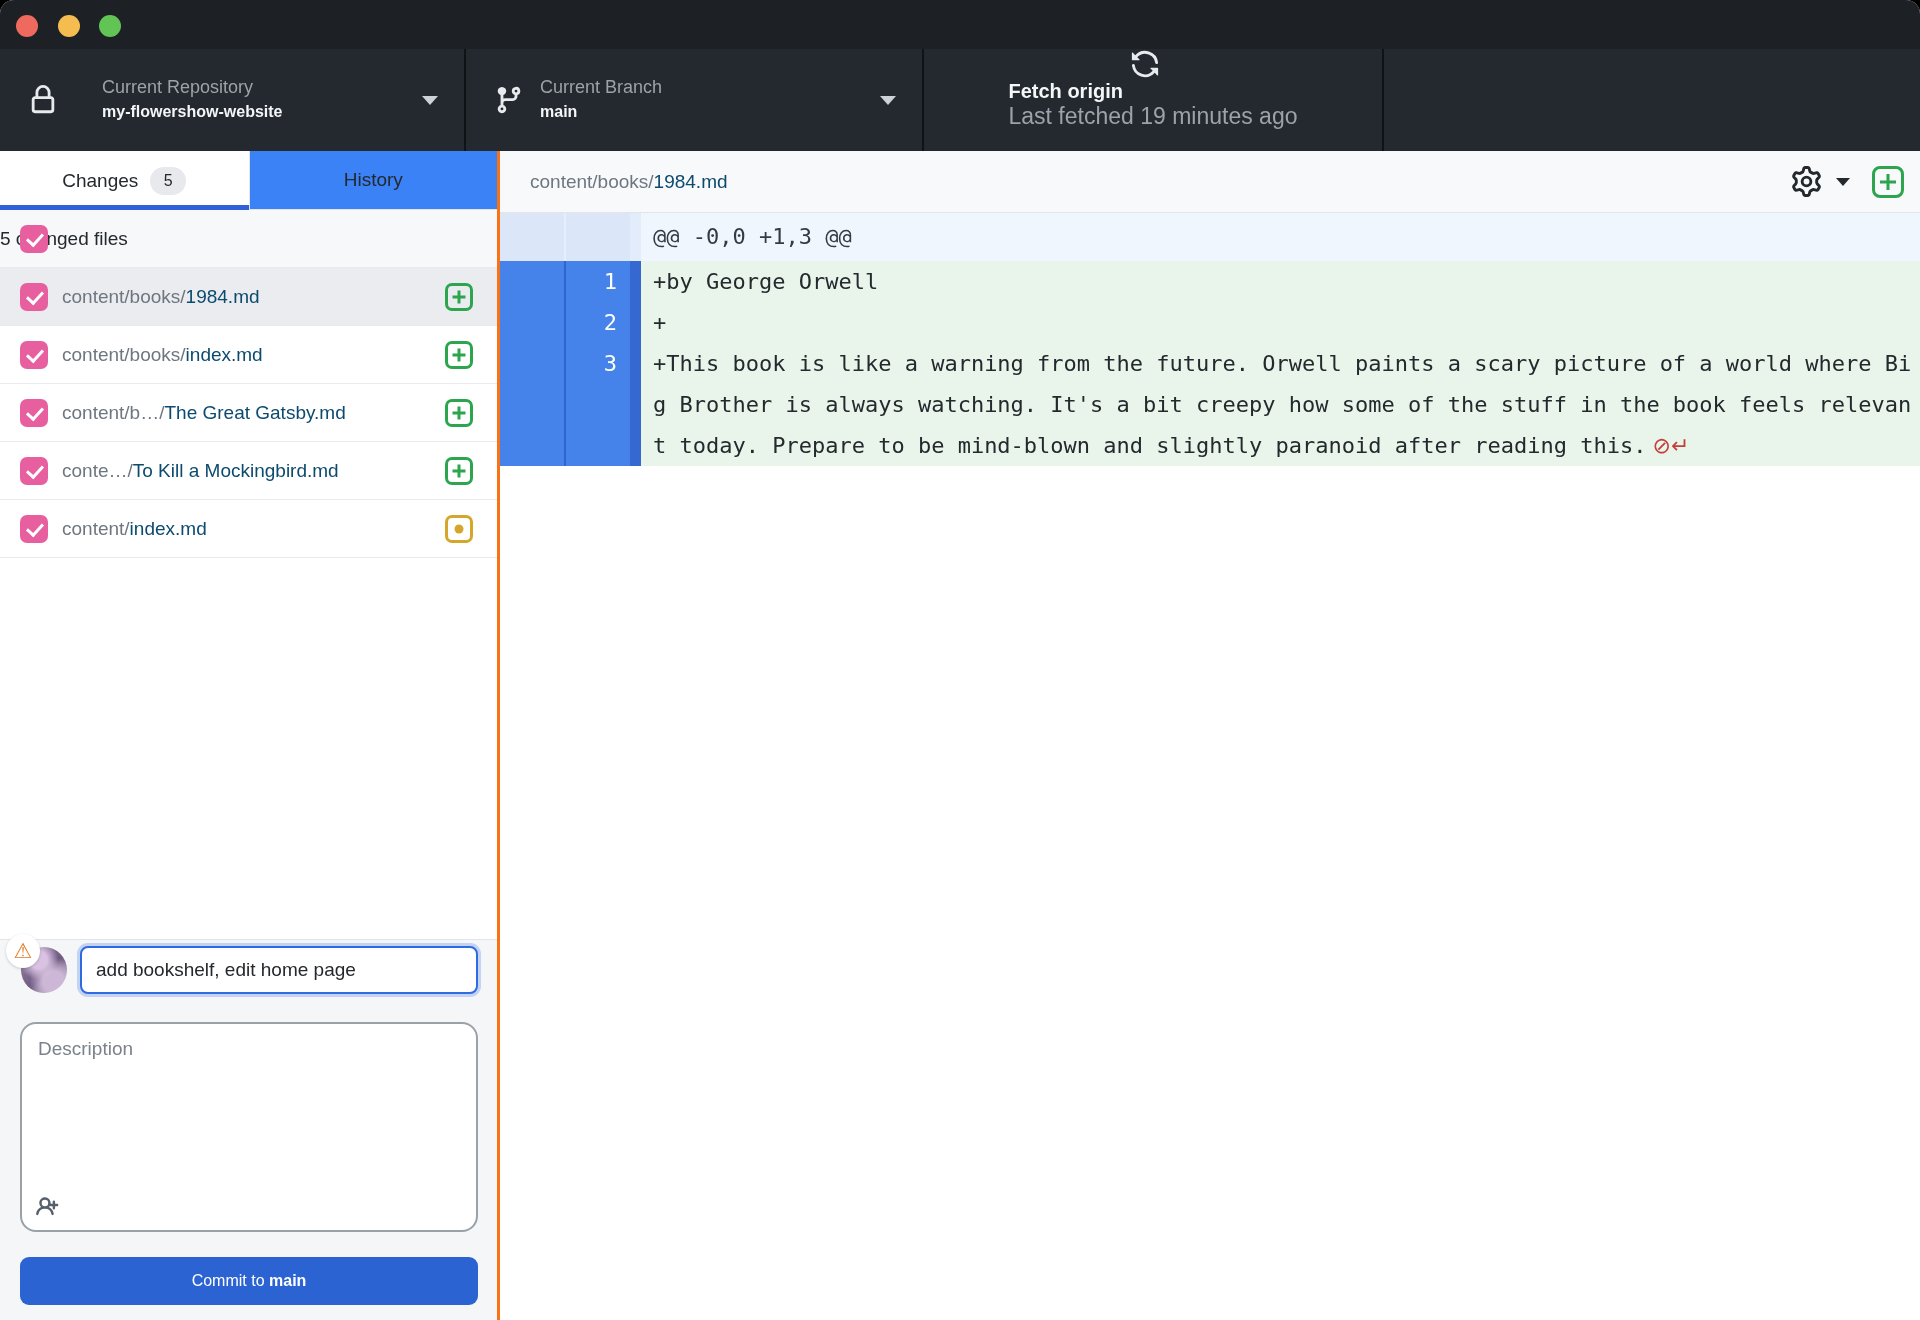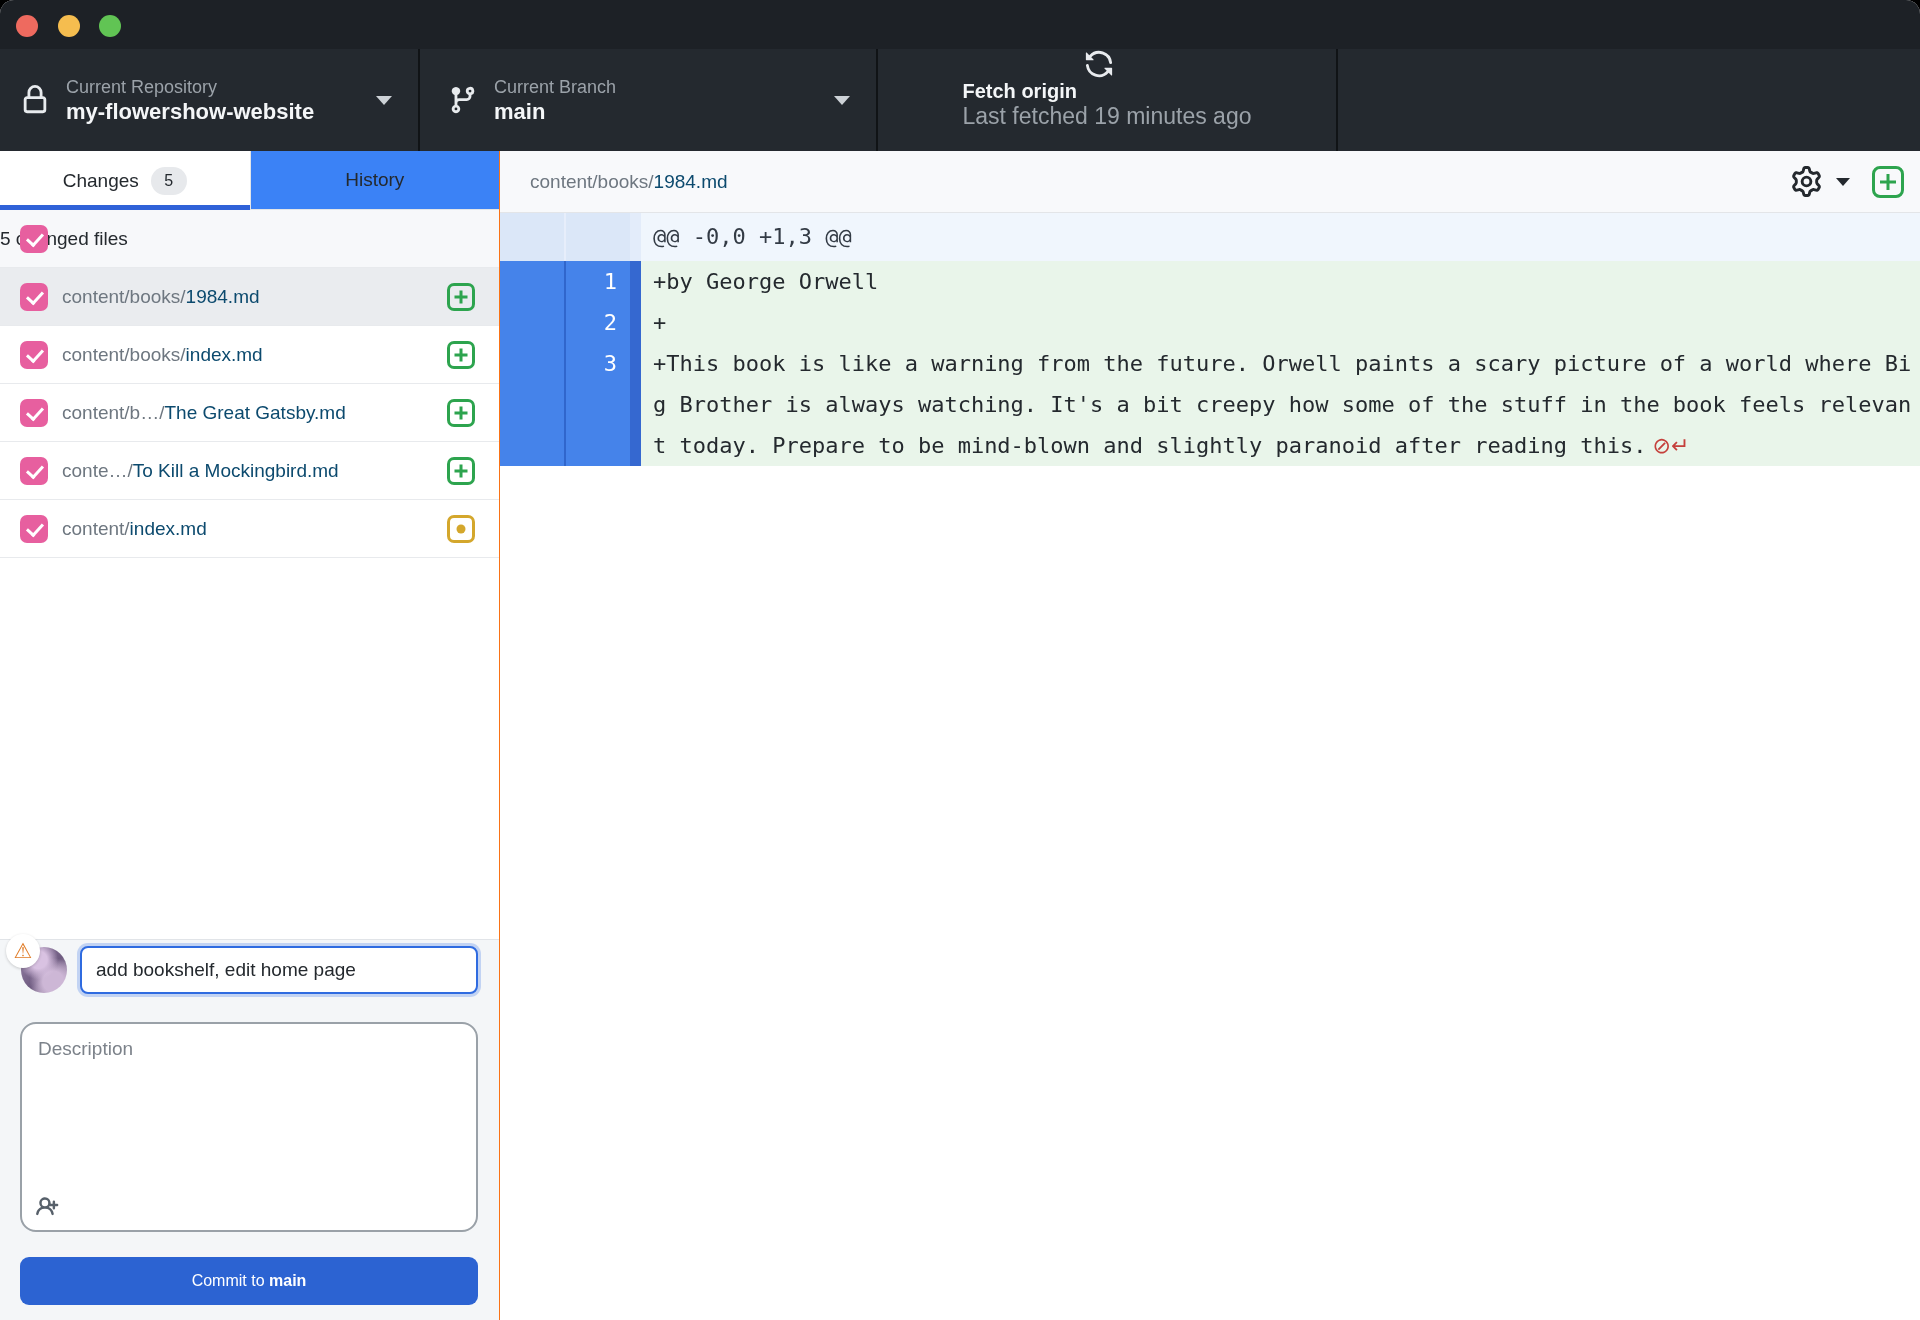--- a/index.html
+++ b/index.html
@@ -10,35 +10,35 @@
   
   .titlebar{height:49px;background:#1d2126;position:relative;}
   .tl{position:absolute;top:15px;width:22px;height:22px;border-radius:50%;}
   .tl.red{left:16px;background:#ee6a5f;}
   .tl.yellow{left:58px;background:#f5bd4f;}
   .tl.green{left:99px;background:#61c454;}
 
   
   .toolbar{height:102px;background:#24292f;display:flex;color:#fff;}
   .tb-section{display:flex;align-items:center;border-right:2px solid #101316;box-sizing:border-box;}
-  .tb-section.repo{width:420px;padding-left:20px;}
+  .tb-section.repo{width:466px;padding-left:28px;gap:28px;}
   .tb-section.branch{width:458px;padding-left:28px;}
   .tb-section.fetch{width:460px;flex-direction:column;}
   .tb-rest{flex:1;}
   .tb-icon{flex:none;width:30px;height:30px;color:#e8ebee;margin-right:16px;}
   .tb-text{display:flex;flex-direction:column;gap:3px;min-width:0;}
   .tb-label{font-size:18px;color:#9ba2a9;line-height:20px;}
-  .tb-value{font-size:22px;font-weight:700;color:#f4f6f8;line-height:24px;white-space:nowrap;}
+  .tb-value{font-size:16px;font-weight:700;color:#f4f6f8;line-height:24px;white-space:nowrap;}
   .tb-sub{font-size:23px;color:#9ba2a9;line-height:20px;white-space:nowrap;}
   .chev{width:0;height:0;border-left:8px solid transparent;border-right:8px solid transparent;
         border-top:9px solid #cdd2d7;margin-left:auto;margin-right:26px;flex:none;}
 
   
   .main{position:absolute;top:151px;left:0;right:0;bottom:0;display:flex;}
-  .sidebar{width:500px;flex:none;border-right:1px solid #f97316;box-sizing:border-box;
+  .sidebar{width:500px;flex:none;border-right:3px solid #f97316;box-sizing:border-box;
            display:flex;flex-direction:column;background:#fff;}
   .diff-pane{flex:1;display:flex;flex-direction:column;background:#fff;min-width:0;}
 
   
   .tabs{height:59px;flex:none;display:flex;}
   .tab{width:250px;box-sizing:border-box;display:flex;align-items:center;justify-content:center;
        gap:12px;font-size:19px;color:#24292e;position:relative;background:#fff;cursor:default;}
   .tab.active::after{content:"";position:absolute;left:0;right:0;bottom:0;height:5px;background:#2f62d8;}
   .tab.inactive{background:#3b82f6;border-left:1px solid #e3e5e8;border-bottom:1px solid #e3e5e8;}
   .badge{background:#e7e9ec;color:#24292e;font-size:16px;line-height:28px;min-width:18px;

